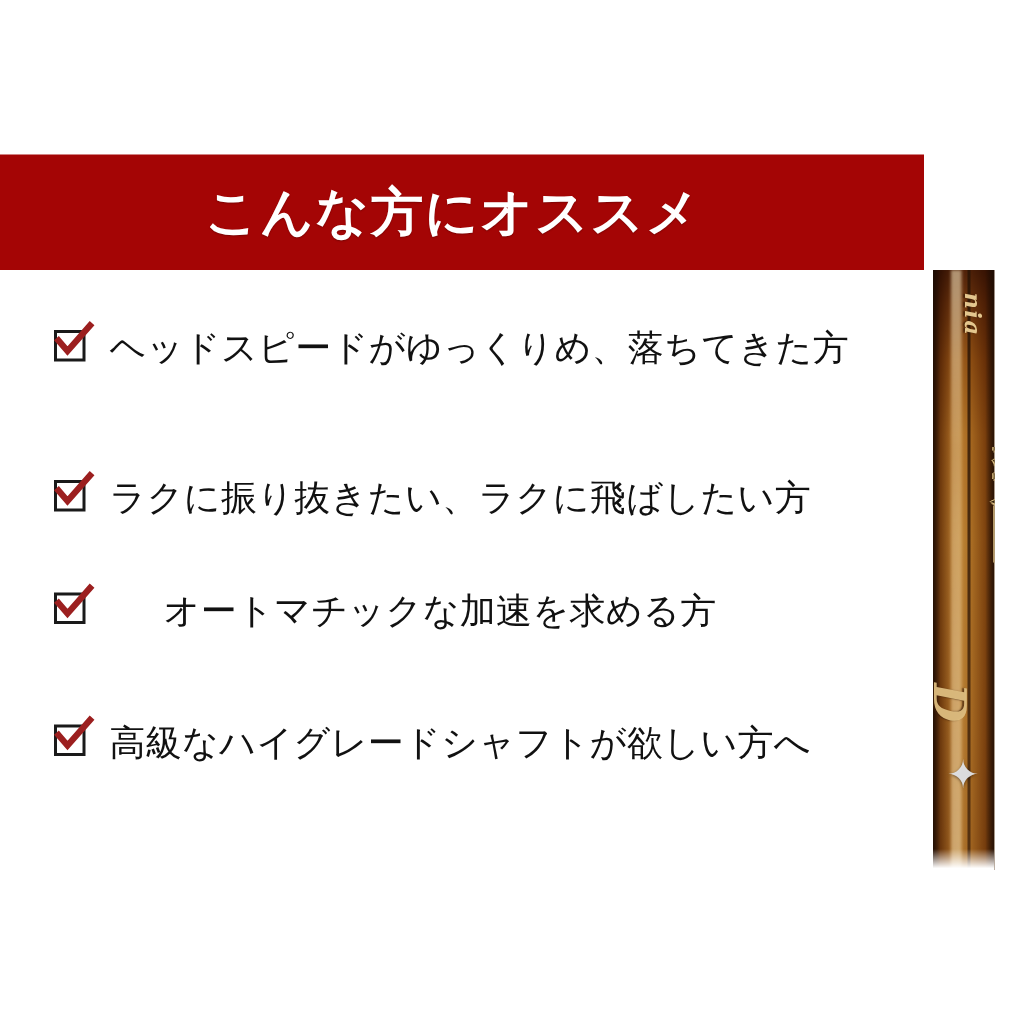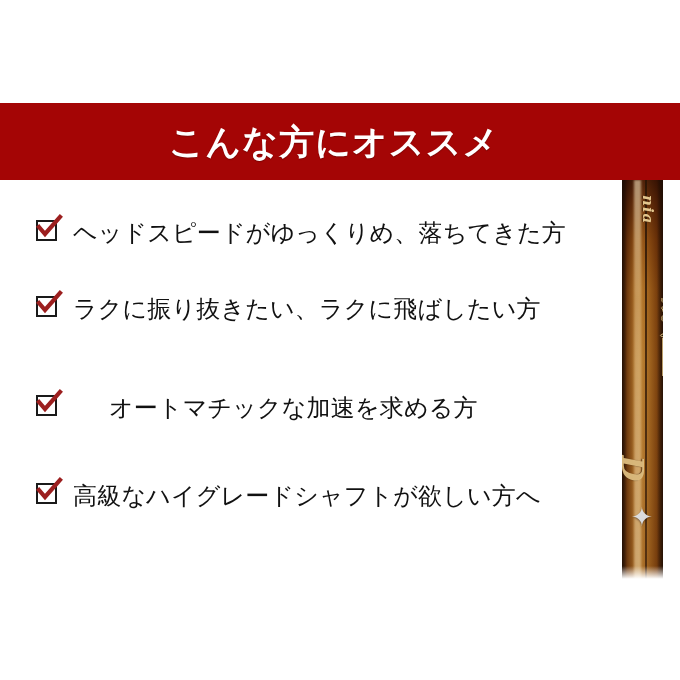--- a/index.html
+++ b/index.html
@@ -16,21 +16,21 @@
     height: 680px;
     background: #ffffff;
     overflow: hidden;
   }
 
   
   .banner {
     position: absolute;
     left: 0;
     top: 103px;
-    width: 680px;
+    width: 616px;
     height: 77px;
     background: #a40505;
     display: flex;
     align-items: center;
     justify-content: center;
     z-index: 5;
   }
   .banner-title {
     color: #ffffff;
     font-size: 35px;
@@ -49,21 +49,21 @@
     width: 680px;
   }
   .check-item {
     position: absolute;
     left: 36px;
     display: flex;
     align-items: flex-start;
     height: 34px;
   }
   .check-item.i0 { top: 40px; }
-  .check-item.i1 { top: 116px; }
+  .check-item.i1 { top: 140px; }
   .check-item.i2 { top: 215px; gap: 36px; }
   .check-item.i3 { top: 303px; }
 
   .checkbox {
     position: relative;
     width: 21px;
     height: 21px;
     flex: 0 0 auto;
     margin-right: 16px;
   }

